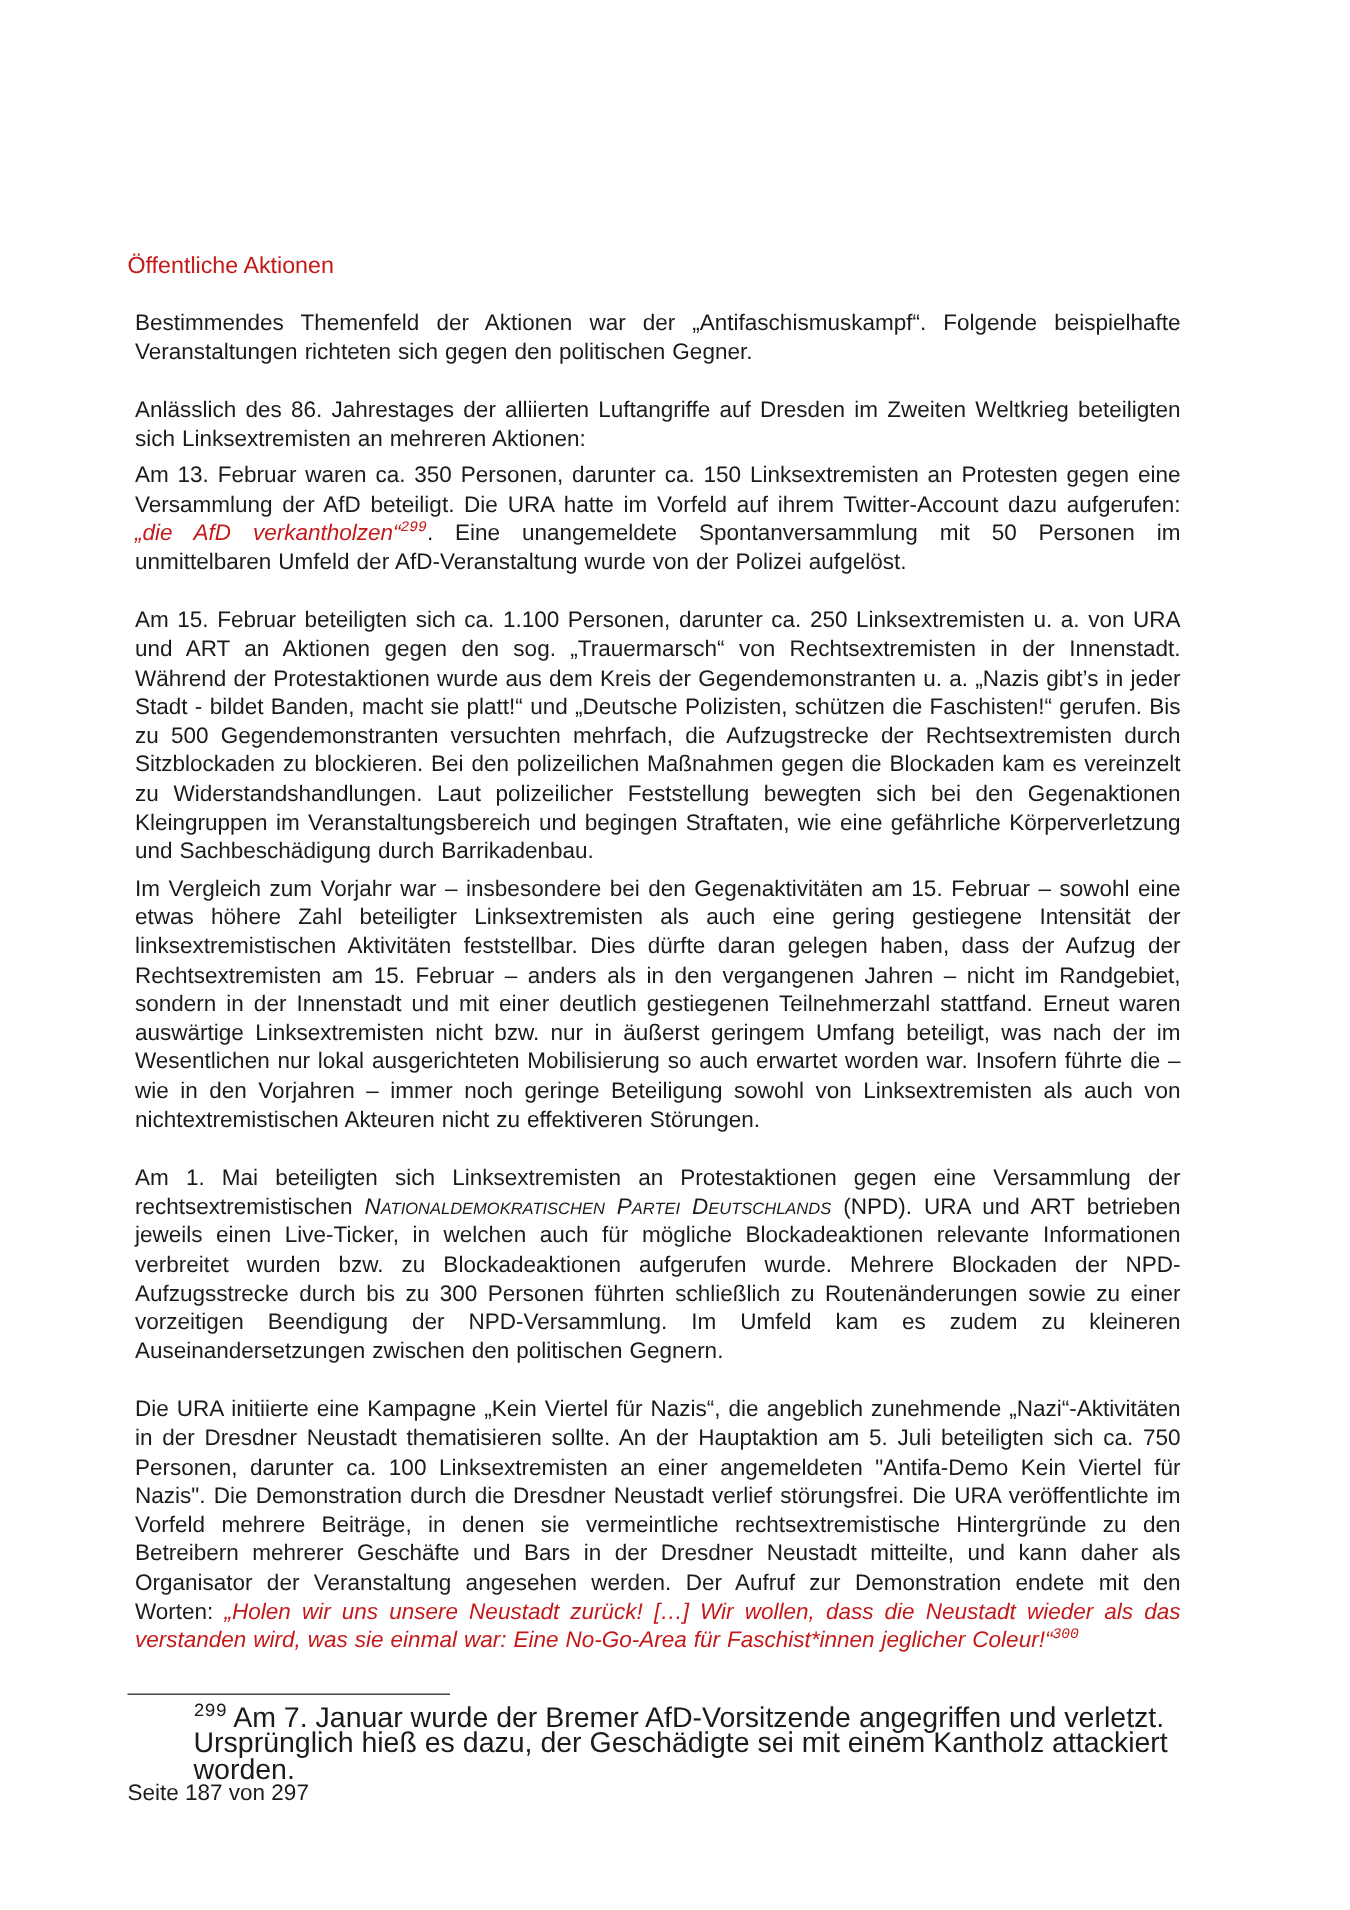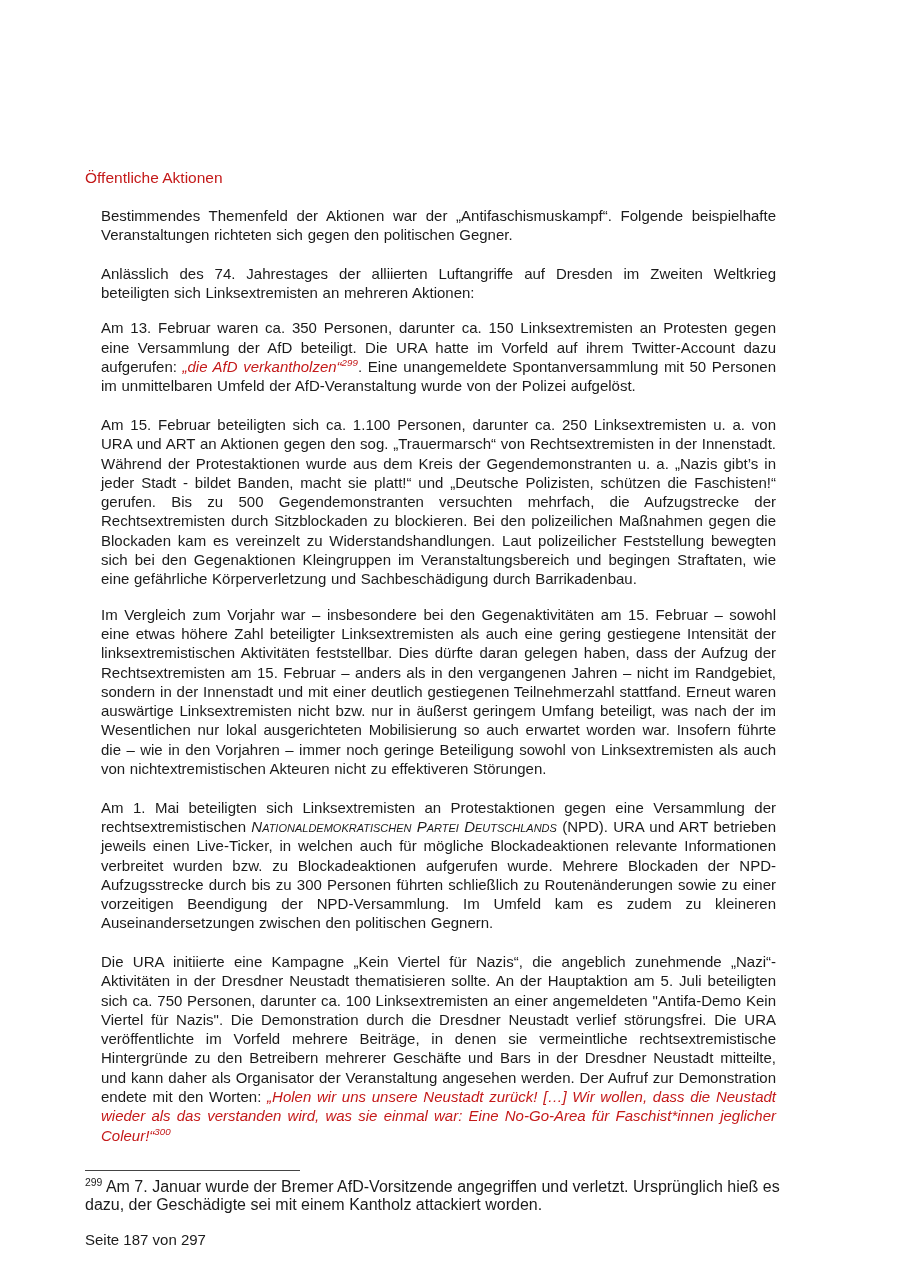--- a/index.html
+++ b/index.html
@@ -24,70 +24,71 @@
     box-sizing: border-box;
   }
   .heading {
     font-size: 15.5px;
     line-height: 19px;
     font-weight: 400;
     margin: 0 0 19px 0;
     color: #C41919;
   }
   .para {
-    margin: 16px;
+    margin: 5px;
     font-size: 15px;
     line-height: 19.3px;
     text-align: justify;
     word-spacing: 0.5px;
   }
   .para.gap { margin-top: 19.3px; }
   .ri {
     color: #C41919;
     font-style: italic;
   }
   .sc {
     font-variant: small-caps;
     font-style: italic;
   }
   sup.fn {
     font-size: 0.65em;
     line-height: 0;
     vertical-align: super;
+    font-family: Liberation Mono, monospace;
   }
   .fn-rule {
     border: none;
     border-top: 1.4px solid #444;
     width: 215px;
     margin: 25px 0 7px 0;
   }
   .footnotes {
-    font-size: 16px;
+    font-size: 19px;
     line-height: 17.6px;
+    margin-left: 44px;
   }
   .footnote { margin: 0; }
   .page-footer {
     position: absolute;
     left: 85px;
     top: 1186px;
     font-size: 15px;
     line-height: 19px;
     color: #1b1b1b;
-    margin-top: 44px;
   }
 </style>
 </head>
 <body>
 
 <div class="page">
   <h1 class="heading">Öffentliche Aktionen</h1>
 
   <main>
       <p class="para"><span>Bestimmendes Themenfeld der Aktionen war der „Antifaschismuskampf“. Folgende beispielhafte Veranstaltungen richteten sich gegen den politischen Gegner.</span></p>
-      <p class="para gap"><span>Anlässlich des 74. Jahrestages der alliierten Luftangriffe auf Dresden im Zweiten Weltkrieg beteiligten sich Linksextremisten an mehreren Aktionen:</span></p>
+      <p class="para gap"><span>Anlässlich des 86. Jahrestages der alliierten Luftangriffe auf Dresden im Zweiten Weltkrieg beteiligten sich Linksextremisten an mehreren Aktionen:</span></p>
       <p class="para"><span>Am 13. Februar waren ca. 350 Personen, darunter ca. 150 Linksextremisten an Protesten gegen eine Versammlung der AfD beteiligt. Die URA hatte im Vorfeld auf ihrem Twitter-Account dazu aufgerufen: </span><span class="ri">„die AfD verkantholzen“</span><sup class="fn ri">299</sup><span>. Eine unangemeldete Spontanversammlung mit 50 Personen im unmittelbaren Umfeld der AfD-Veranstaltung wurde von der Polizei aufgelöst.</span></p>
       <p class="para gap"><span>Am 15. Februar beteiligten sich ca. 1.100 Personen, darunter ca. 250 Linksextremisten u. a. von URA und ART an Aktionen gegen den sog. „Trauermarsch“ von Rechtsextremisten in der Innenstadt. Während der Protestaktionen wurde aus dem Kreis der Gegendemonstranten u. a. „Nazis gibt’s in jeder Stadt - bildet Banden, macht sie platt!“ und „Deutsche Polizisten, schützen die Faschisten!“ gerufen. Bis zu 500 Gegendemonstranten versuchten mehrfach, die Aufzugstrecke der Rechtsextremisten durch Sitzblockaden zu blockieren. Bei den polizeilichen Maßnahmen gegen die Blockaden kam es vereinzelt zu Widerstandshandlungen. Laut polizeilicher Feststellung bewegten sich bei den Gegenaktionen Kleingruppen im Veranstaltungsbereich und begingen Straftaten, wie eine gefährliche Körperverletzung und Sachbeschädigung durch Barrikadenbau.</span></p>
       <p class="para"><span>Im Vergleich zum Vorjahr war – insbesondere bei den Gegenaktivitäten am 15. Februar – sowohl eine etwas höhere Zahl beteiligter Linksextremisten als auch eine gering gestiegene Intensität der linksextremistischen Aktivitäten feststellbar. Dies dürfte daran gelegen haben, dass der Aufzug der Rechtsextremisten am 15. Februar – anders als in den vergangenen Jahren – nicht im Randgebiet, sondern in der Innenstadt und mit einer deutlich gestiegenen Teilnehmerzahl stattfand. Erneut waren auswärtige Linksextremisten nicht bzw. nur in äußerst geringem Umfang beteiligt, was nach der im Wesentlichen nur lokal ausgerichteten Mobilisierung so auch erwartet worden war. Insofern führte die – wie in den Vorjahren – immer noch geringe Beteiligung sowohl von Linksextremisten als auch von nichtextremistischen Akteuren nicht zu effektiveren Störungen.</span></p>
       <p class="para gap"><span>Am 1. Mai beteiligten sich Linksextremisten an Protestaktionen gegen eine Versammlung der rechtsextremistischen </span><span class="sc">Nationaldemokratischen Partei Deutschlands</span><span> (NPD). URA und ART betrieben jeweils einen Live-Ticker, in welchen auch für mögliche Blockadeaktionen relevante Informationen verbreitet wurden bzw. zu Blockadeaktionen aufgerufen wurde. Mehrere Blockaden der NPD-Aufzugsstrecke durch bis zu 300 Personen führten schließlich zu Routenänderungen sowie zu einer vorzeitigen Beendigung der NPD-Versammlung. Im Umfeld kam es zudem zu kleineren Auseinandersetzungen zwischen den politischen Gegnern.</span></p>
       <p class="para gap"><span>Die URA initiierte eine Kampagne „Kein Viertel für Nazis“, die angeblich zunehmende „Nazi“-Aktivitäten in der Dresdner Neustadt thematisieren sollte. An der Hauptaktion am 5. Juli beteiligten sich ca. 750 Personen, darunter ca. 100 Linksextremisten an einer angemeldeten "Antifa-Demo Kein Viertel für Nazis". Die Demonstration durch die Dresdner Neustadt verlief störungsfrei. Die URA veröffentlichte im Vorfeld mehrere Beiträge, in denen sie vermeintliche rechtsextremistische Hintergründe zu den Betreibern mehrerer Geschäfte und Bars in der Dresdner Neustadt mitteilte, und kann daher als Organisator der Veranstaltung angesehen werden. Der Aufruf zur Demonstration endete mit den Worten: </span><span class="ri">„Holen wir uns unsere Neustadt zurück! […] Wir wollen, dass die Neustadt wieder als das verstanden wird, was sie einmal war: Eine No-Go-Area für Faschist*innen jeglicher Coleur!“</span><sup class="fn ri">300</sup></p>
     </main>
 
   <hr class="fn-rule">
 
   <section class="footnotes">

